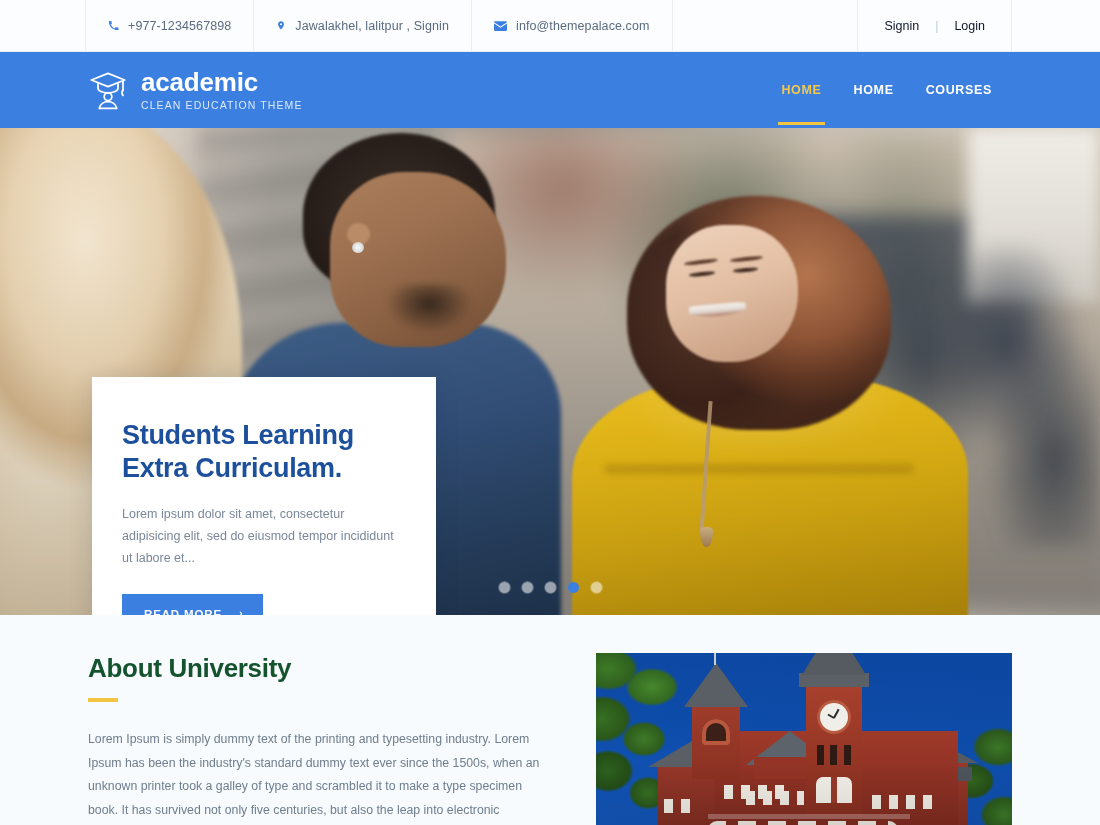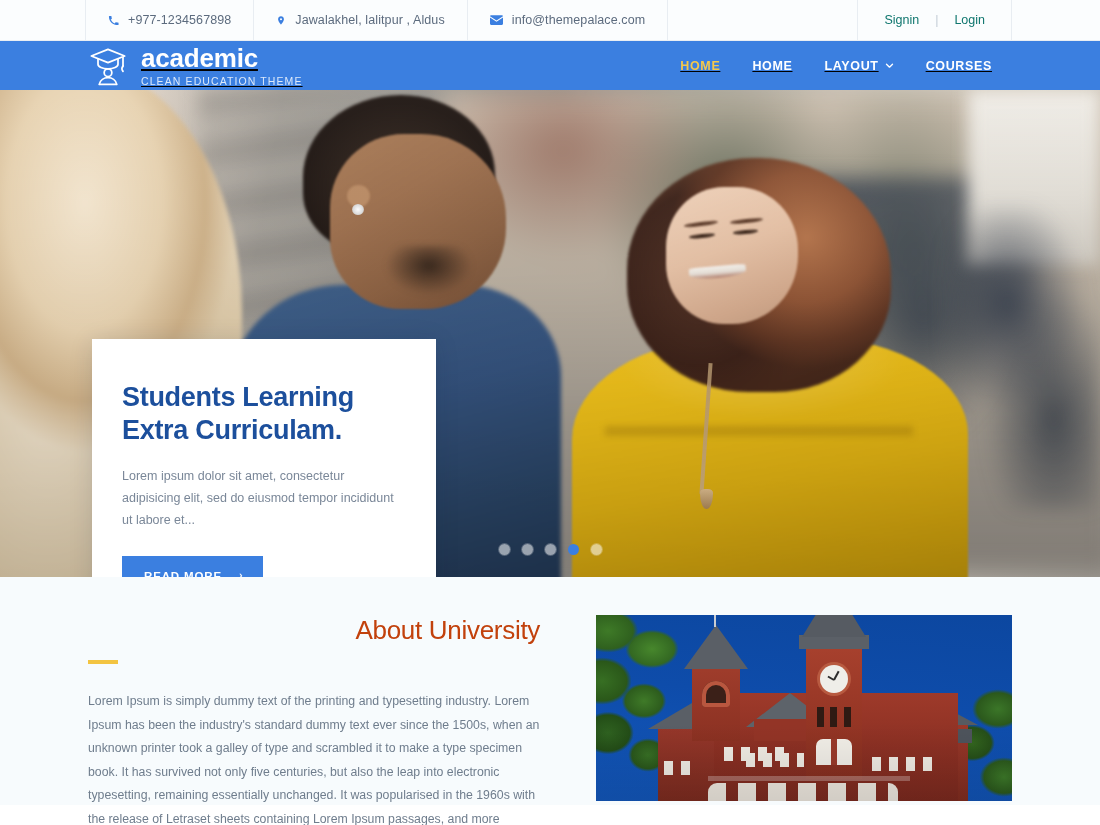--- a/index.html
+++ b/index.html
@@ -5,21 +5,21 @@
 <style>
   * { margin:0; padding:0; box-sizing:border-box; }
   html, body {
     width:1100px; height:825px;
     font-family:"Liberation Sans", sans-serif;
     background:#ffffff; overflow:hidden;
   }
 
   
   .topbar{
-    height:41px; background:#fbfdfe;
+    height:52px; background:#fbfdfe;
     display:flex; align-items:stretch;
     border-bottom:1px solid #e9eef3;
   }
   .topbar-left{ display:flex; align-items:stretch; margin-left:85px; }
   .tb-item{
     display:flex; align-items:center; gap:9px;
     padding:0 22px; border-right:1px solid #e8edf2;
     font-size:12.5px; color:#5c6b7e; letter-spacing:.1px;
     white-space:nowrap;
   }
@@ -29,29 +29,28 @@
   .topbar-right{
     margin-left:auto; display:flex; align-items:stretch;
   }
   .tb-auth{
     display:flex; align-items:center; gap:16px;
     padding:0 26px 0 26px;
     border-left:1px solid #e8edf2; border-right:1px solid #e8edf2;
     font-size:12.5px; color:#62707f;
   }
   .tb-auth .sep{ color:#c4cdd7; }
-  .tb-auth a{ color:#0f766e; text-decoration:none; }
+  .tb-auth a{ color:#0f172a; text-decoration:none; }
   .tb-spacer{ width:88px; }
 
   
   .header{
-    height:49px; background:#3b7fe0;
+    height:76px; background:#3b7fe0;
     display:flex; align-items:center;
     position:relative;
-    text-decoration:underline;
   }
   .brand{ display:flex; align-items:center; gap:13px; margin-left:88px; }
   .brand-mark{ width:40px; height:42px; color:#ffffff; flex:0 0 auto; }
   .brand-mark svg{ display:block; }
   .brand-text{ line-height:1; }
   .brand-title{
     font-size:26px; font-weight:700; color:#ffffff;
     letter-spacing:-.2px; display:block;
   }
   .brand-sub{
@@ -297,23 +296,22 @@
   
   .about{
     background:#f7fbfd; height:228px; position:relative;
     padding-top:38px;
   }
   .about-inner{
     width:924px; margin:0 auto; display:flex; gap:56px;
   }
   .about-left{ width:452px; }
   .about-title{
-    font-size:26px; font-weight:400; color:#c2410c;
+    font-size:26px; font-weight:700; color:#14532d;
     letter-spacing:-.3px;
-    text-align:right;
   }
   .about-rule{
     width:30px; height:4px; background:#f3c441; margin-top:14px;
   }
   .about-text{
     margin-top:26px; font-size:12.3px; line-height:1.92;
     color:#6f7d8d;
   }
   .about-right{ width:416px; }
   .about-figure{
@@ -473,21 +471,21 @@
       </span>
       <span>+977-1234567898</span>
     </div>
 
     <div class="tb-item">
       <span class="tb-ico">
         <svg width="10" height="13" viewBox="0 0 24 24" fill="currentColor">
           <path d="M12 2C8.1 2 5 5.1 5 9c0 5.2 7 13 7 13s7-7.8 7-13c0-3.9-3.1-7-7-7zm0 9.5A2.5 2.5 0 1 1 12 6.5a2.5 2.5 0 0 1 0 5z"></path>
         </svg>
       </span>
-      <span>Jawalakhel, lalitpur , Aldus</span>
+      <span>Jawalakhel, lalitpur , Signin</span>
     </div>
 
     <div class="tb-item">
       <span class="tb-ico">
         <svg width="13" height="10" viewBox="0 0 24 18" fill="currentColor">
           <path d="M2 0h20a2 2 0 0 1 2 2L12 10 0 2a2 2 0 0 1 2-2zm-2 4.4 12 7.9 12-7.9V16a2 2 0 0 1-2 2H2a2 2 0 0 1-2-2V4.4z"></path>
         </svg>
       </span>
       <span>info@themepalace.com</span>
     </div>
@@ -527,28 +525,20 @@
 
     <a class="nav-item active" href="#">
       <span>HOME</span>
     </a>
 
     <a class="nav-item" href="#">
       <span>HOME</span>
     </a>
 
 
-    <a class="nav-item" href="#">
-      <span>LAYOUT</span>
-      <span class="caret">
-        <svg width="9" height="9" viewBox="0 0 12 12" fill="none" stroke="currentColor" stroke-width="1.8" stroke-linecap="round" stroke-linejoin="round">
-          <path d="M2 4.2 6 8.2l4-4"></path>
-        </svg>
-      </span>
-    </a>
 
 
     <a class="nav-item" href="#">
       <span>COURSES</span>
     </a>
 
   </nav>
 </div>
 
 <section class="hero">

